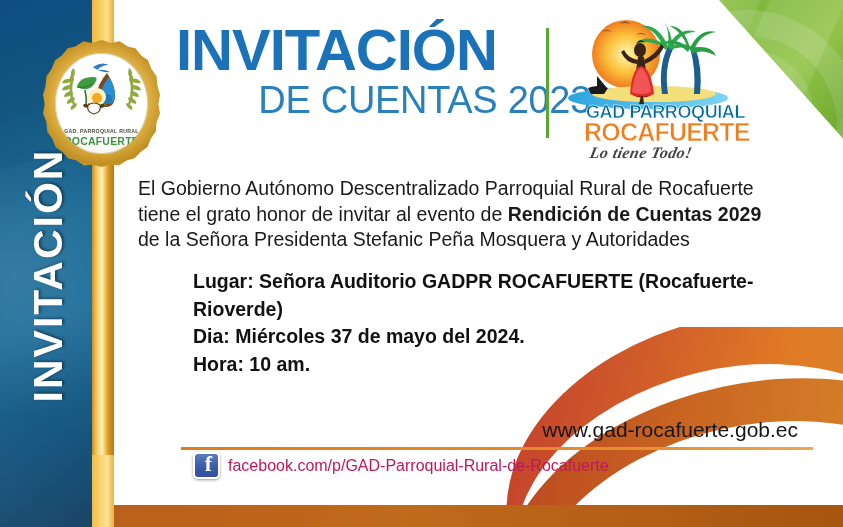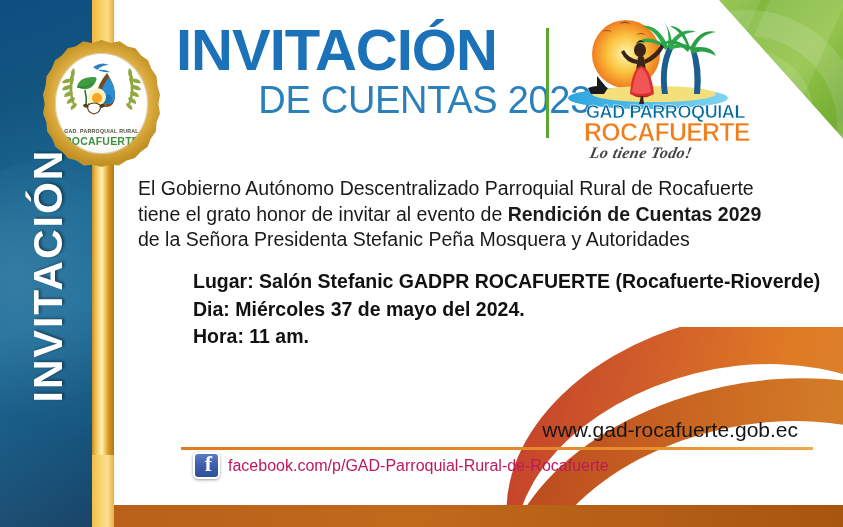--- a/index.html
+++ b/index.html
@@ -342,23 +342,23 @@
       <div class="logo-w3">Lo tiene Todo!</div>
     </div>
 
     <div class="body-para">
       <div>El Gobierno Autónomo Descentralizado Parroquial Rural de Rocafuerte</div>
       <div><span>tiene el grato honor de invitar al evento de </span><b>Rendición de Cuentas 2029</b></div>
       <div>de la Señora Presidenta Stefanic Peña Mosquera y Autoridades</div>
     </div>
 
     <div class="details">
-      <div>Lugar: Salón Stefanic GADPR ROCAFUERTE (Rocafuerte-Rioverde)</div>
+      <div>Lugar: Señora Auditorio GADPR ROCAFUERTE (Rocafuerte-Rioverde)</div>
       <div>Dia: Miércoles 37 de mayo del 2024.</div>
-      <div>Hora: 11 am.</div>
+      <div>Hora: 10 am.</div>
     </div>
 
     <div class="swoosh-wrap">
       <div class="swoosh-a"></div>
       <div class="swoosh-cut"></div>
       <div class="swoosh-b"></div>
       <div class="swoosh-b2"></div>
     </div>
 
     <div class="website">www.gad-rocafuerte.gob.ec</div>

